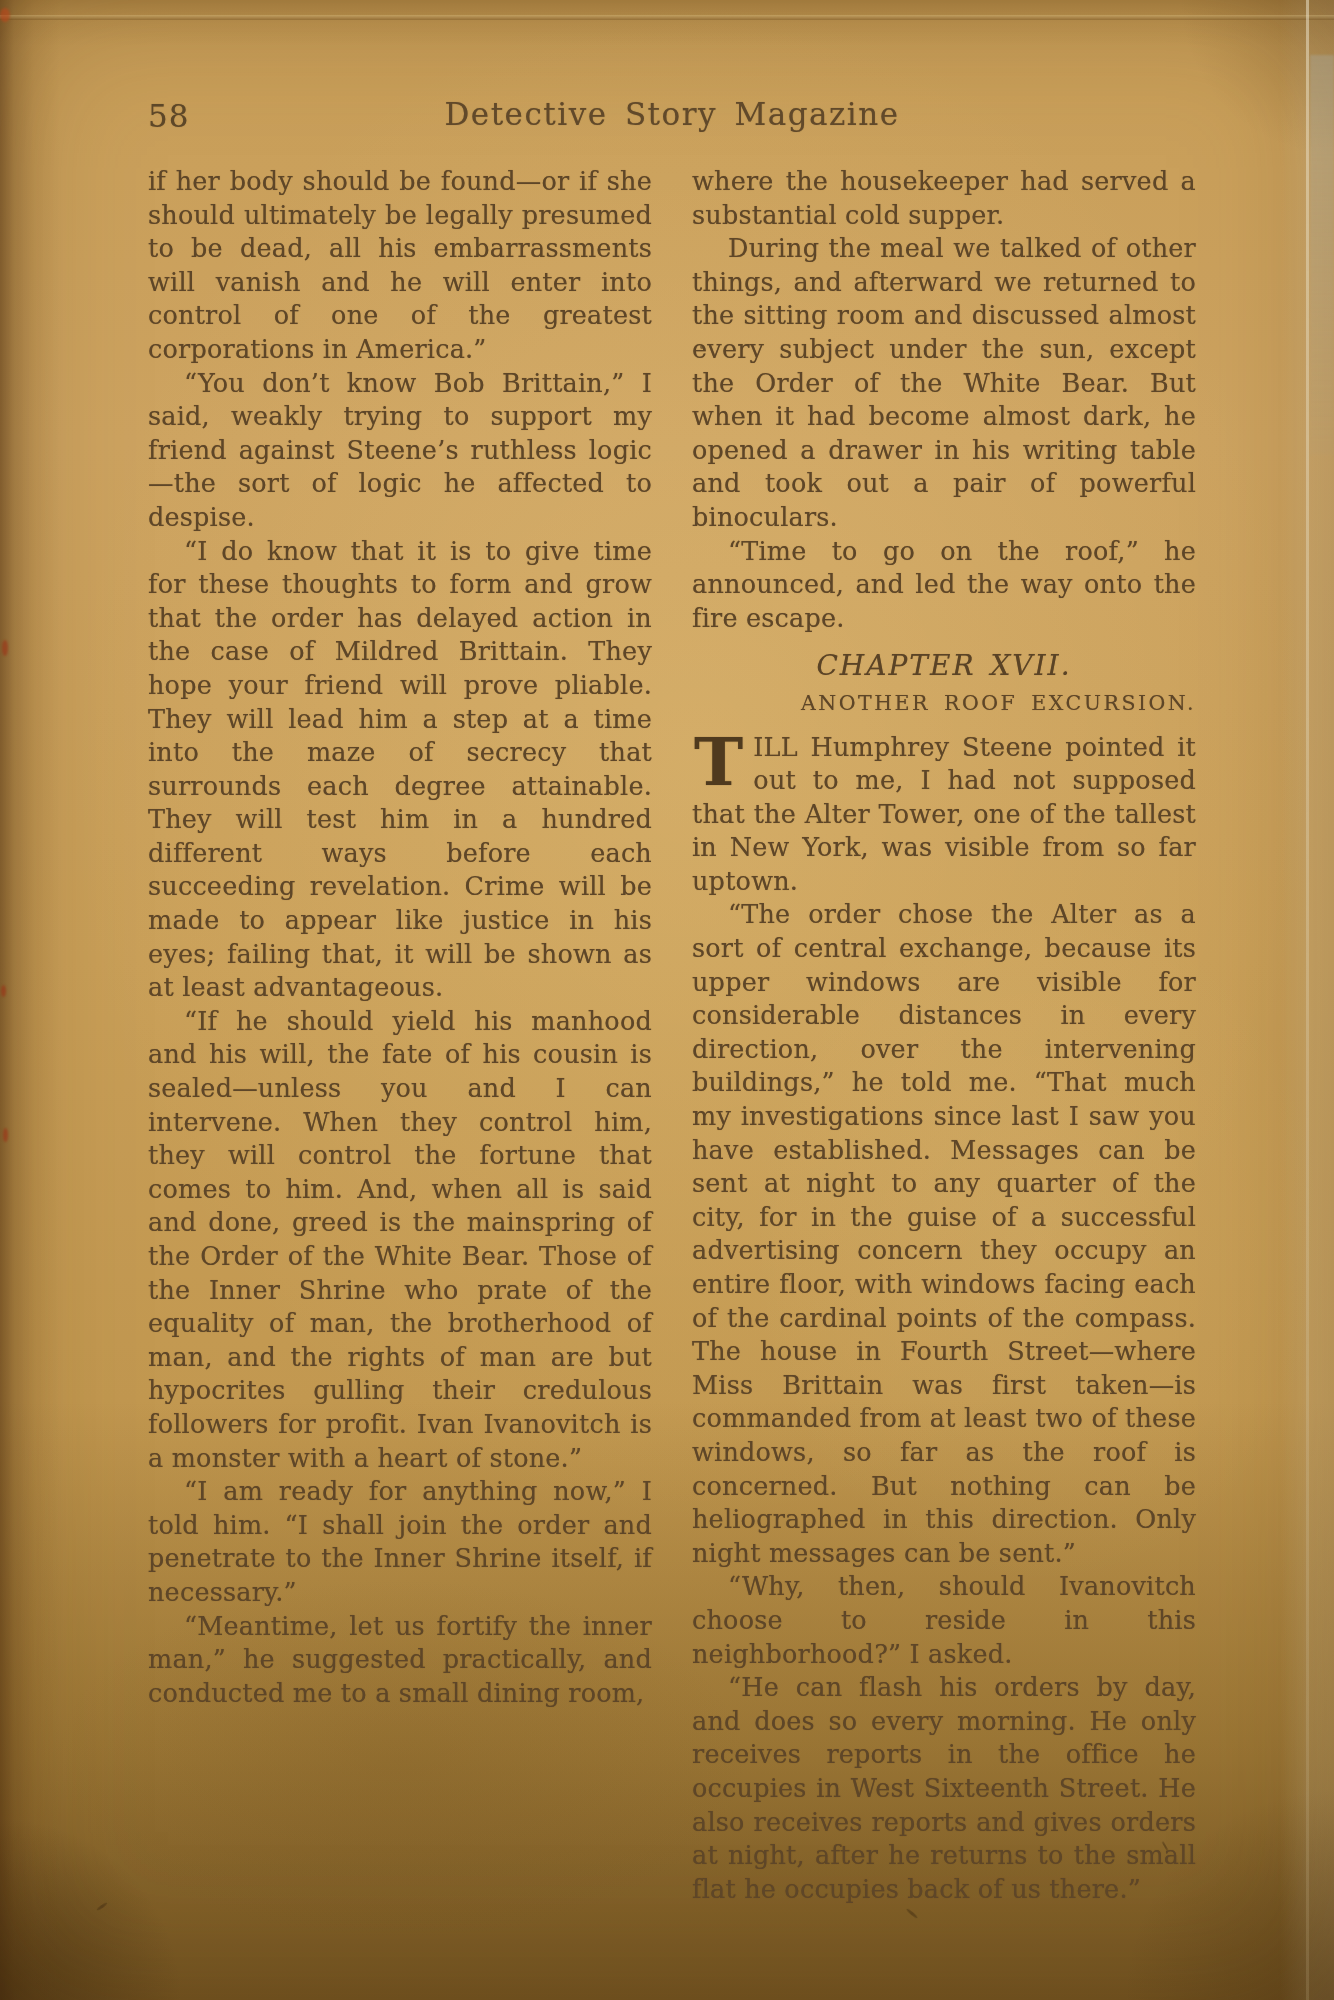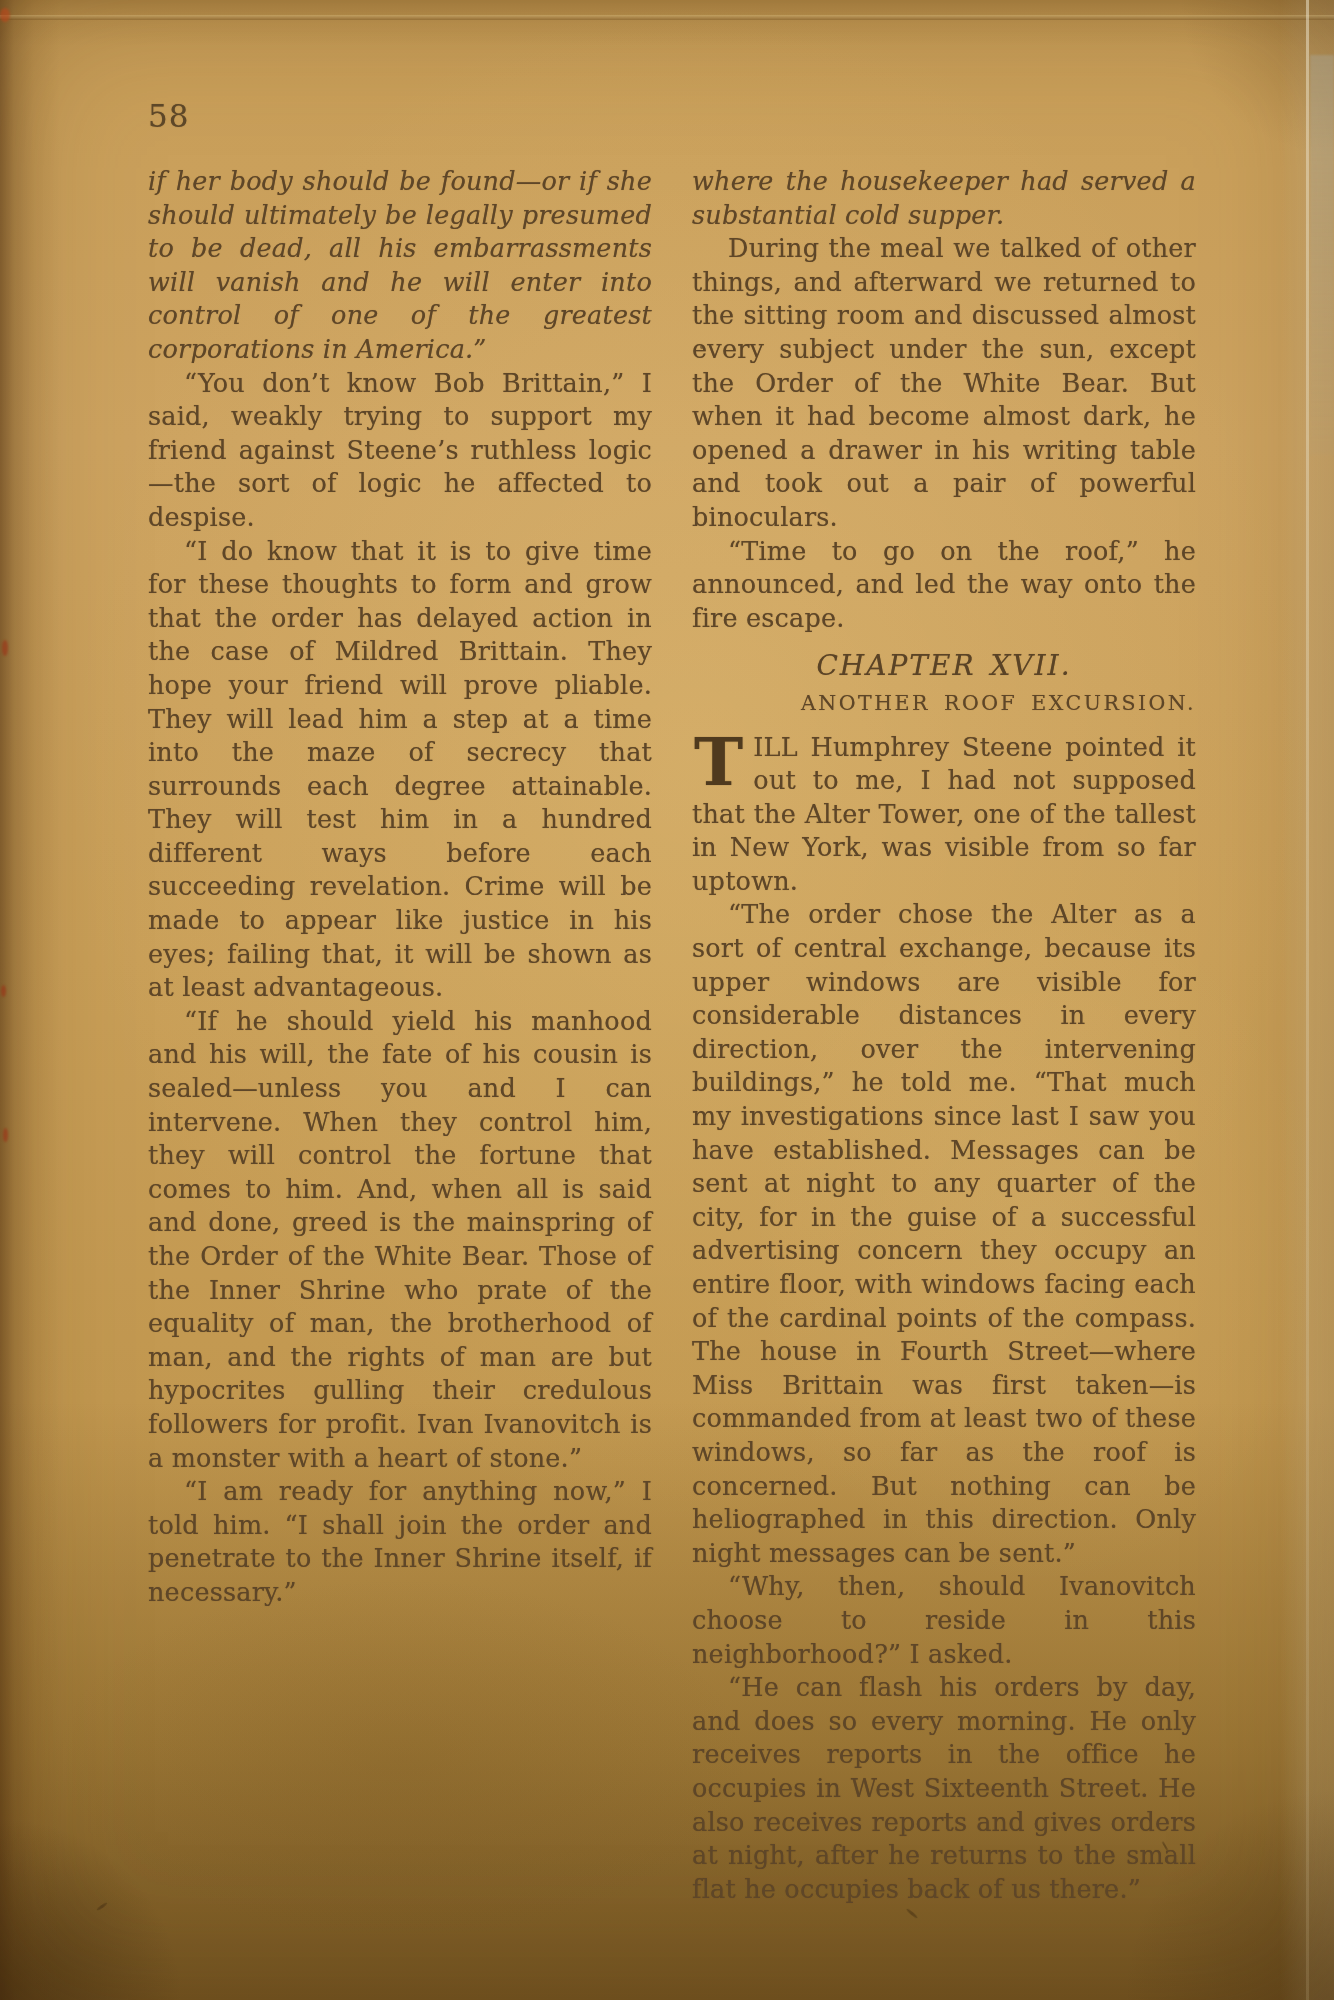--- a/index.html
+++ b/index.html
@@ -87,21 +87,21 @@
     text-shadow: 0 0 0.7px rgba(85,60,28,0.55);
   }
   .col {
     width: 504px;
     font-size: 25.5px;
     line-height: 33.6px;
     text-align: justify;
     letter-spacing: 0.2px;
   }
   .col p { margin: 0; text-indent: 36px; }
-  .col p.noindent { text-indent: 0; font-style: italic; }
+  .col p.noindent { text-indent: 0; }
   .chapter-title {
     margin: 14px 0 4px 0;
     font-size: 28px; font-weight: normal;
     text-align: center; text-indent: 0 !important;
     letter-spacing: 2px; word-spacing: 4px;
     color: #5a4326;
     font-style: italic;
   }
   .chapter-subtitle {
     margin: 2px 0 10px 0;
@@ -133,30 +133,32 @@
   <div class="spine-red" style="left:1px; top:985px; width:5px; height:12px;"></div>
   <div class="spine-red" style="left:3px; top:1128px; width:5px; height:14px;"></div>
   <div class="spine-red" style="left:0px; top:8px; width:10px; height:14px; background:rgba(190,70,25,0.6);"></div>
   <div class="speck" style="left:700px; top:345px; width:4px; height:4px;"></div>
   <div class="speck" style="left:905px; top:1912px; width:14px; height:3px; transform:rotate(40deg);"></div>
   <div class="speck" style="left:96px; top:1905px; width:12px; height:3px; transform:rotate(-35deg);"></div>
   <div class="speck" style="left:1160px; top:1845px; width:10px; height:2px; transform:rotate(60deg);"></div>
 
   <div class="header-row">
     <span class="page-number">58</span>
+    <span class="magazine-title">Detective Story Magazine</span>
   </div>
 
   <div class="columns">
 
     <div class="col">
       <p class="noindent">if her body should be found—or if she should ultimately be legally presumed to be dead, all his embarrassments will vanish and he will enter into control of one of the greatest corporations in America.”</p>
       <p>“You don’t know Bob Brittain,” I said, weakly trying to support my friend against Steene’s ruthless logic—the sort of logic he affected to despise.</p>
       <p>“I do know that it is to give time for these thoughts to form and grow that the order has delayed action in the case of Mildred Brittain. They hope your friend will prove pliable. They will lead him a step at a time into the maze of secrecy that surrounds each degree attainable. They will test him in a hundred different ways before each succeeding revelation. Crime will be made to appear like justice in his eyes; failing that, it will be shown as at least advantageous.</p>
       <p>“If he should yield his manhood and his will, the fate of his cousin is sealed—unless you and I can intervene. When they control him, they will control the fortune that comes to him. And, when all is said and done, greed is the mainspring of the Order of the White Bear. Those of the Inner Shrine who prate of the equality of man, the brotherhood of man, and the rights of man are but hypocrites gulling their credulous followers for profit. Ivan Ivanovitch is a monster with a heart of stone.”</p>
       <p>“I am ready for anything now,” I told him. “I shall join the order and penetrate to the Inner Shrine itself, if necessary.”</p>
+      <p>“Meantime, let us fortify the inner man,” he suggested practically, and conducted me to a small dining room,</p>
     </div>
 
     <div class="col">
       <p class="noindent">where the housekeeper had served a substantial cold supper.</p>
       <p>During the meal we talked of other things, and afterward we returned to the sitting room and discussed almost every subject under the sun, except the Order of the White Bear. But when it had become almost dark, he opened a drawer in his writing table and took out a pair of powerful binoculars.</p>
       <p>“Time to go on the roof,” he announced, and led the way onto the fire escape.</p>
 
       <h2 class="chapter-title">CHAPTER XVII.</h2>
       <h3 class="chapter-subtitle">Another Roof Excursion.</h3>
 

